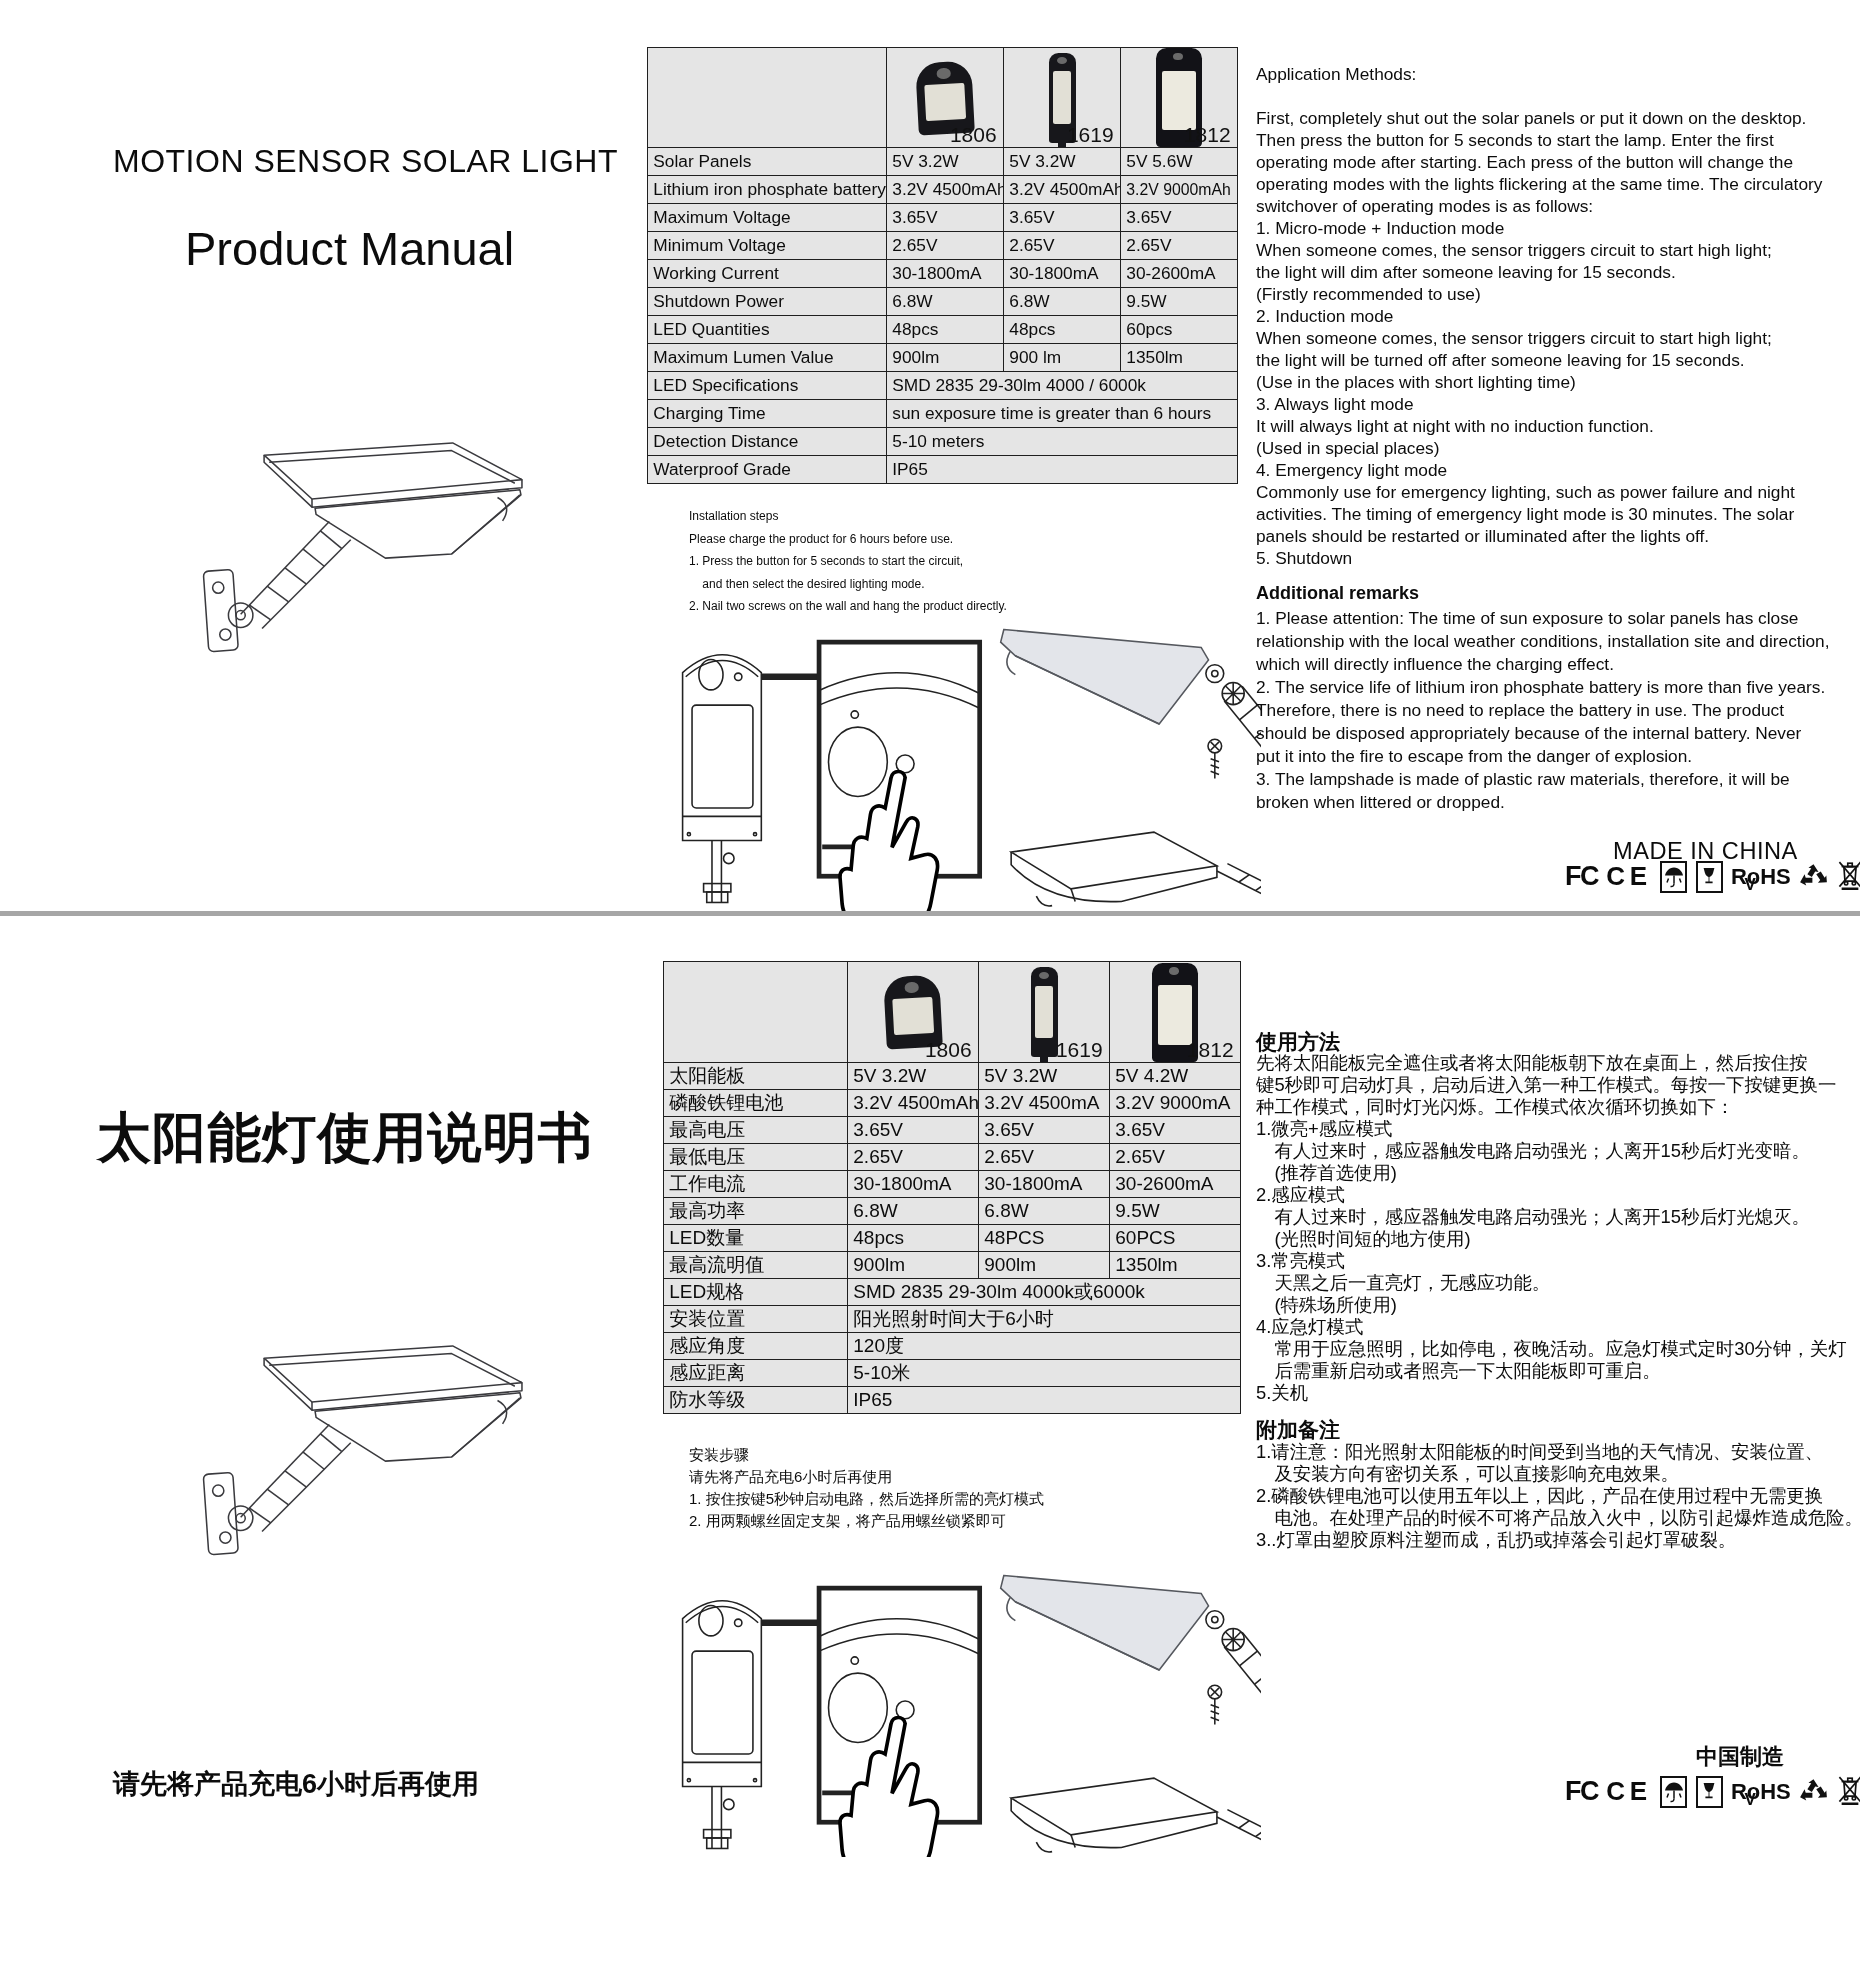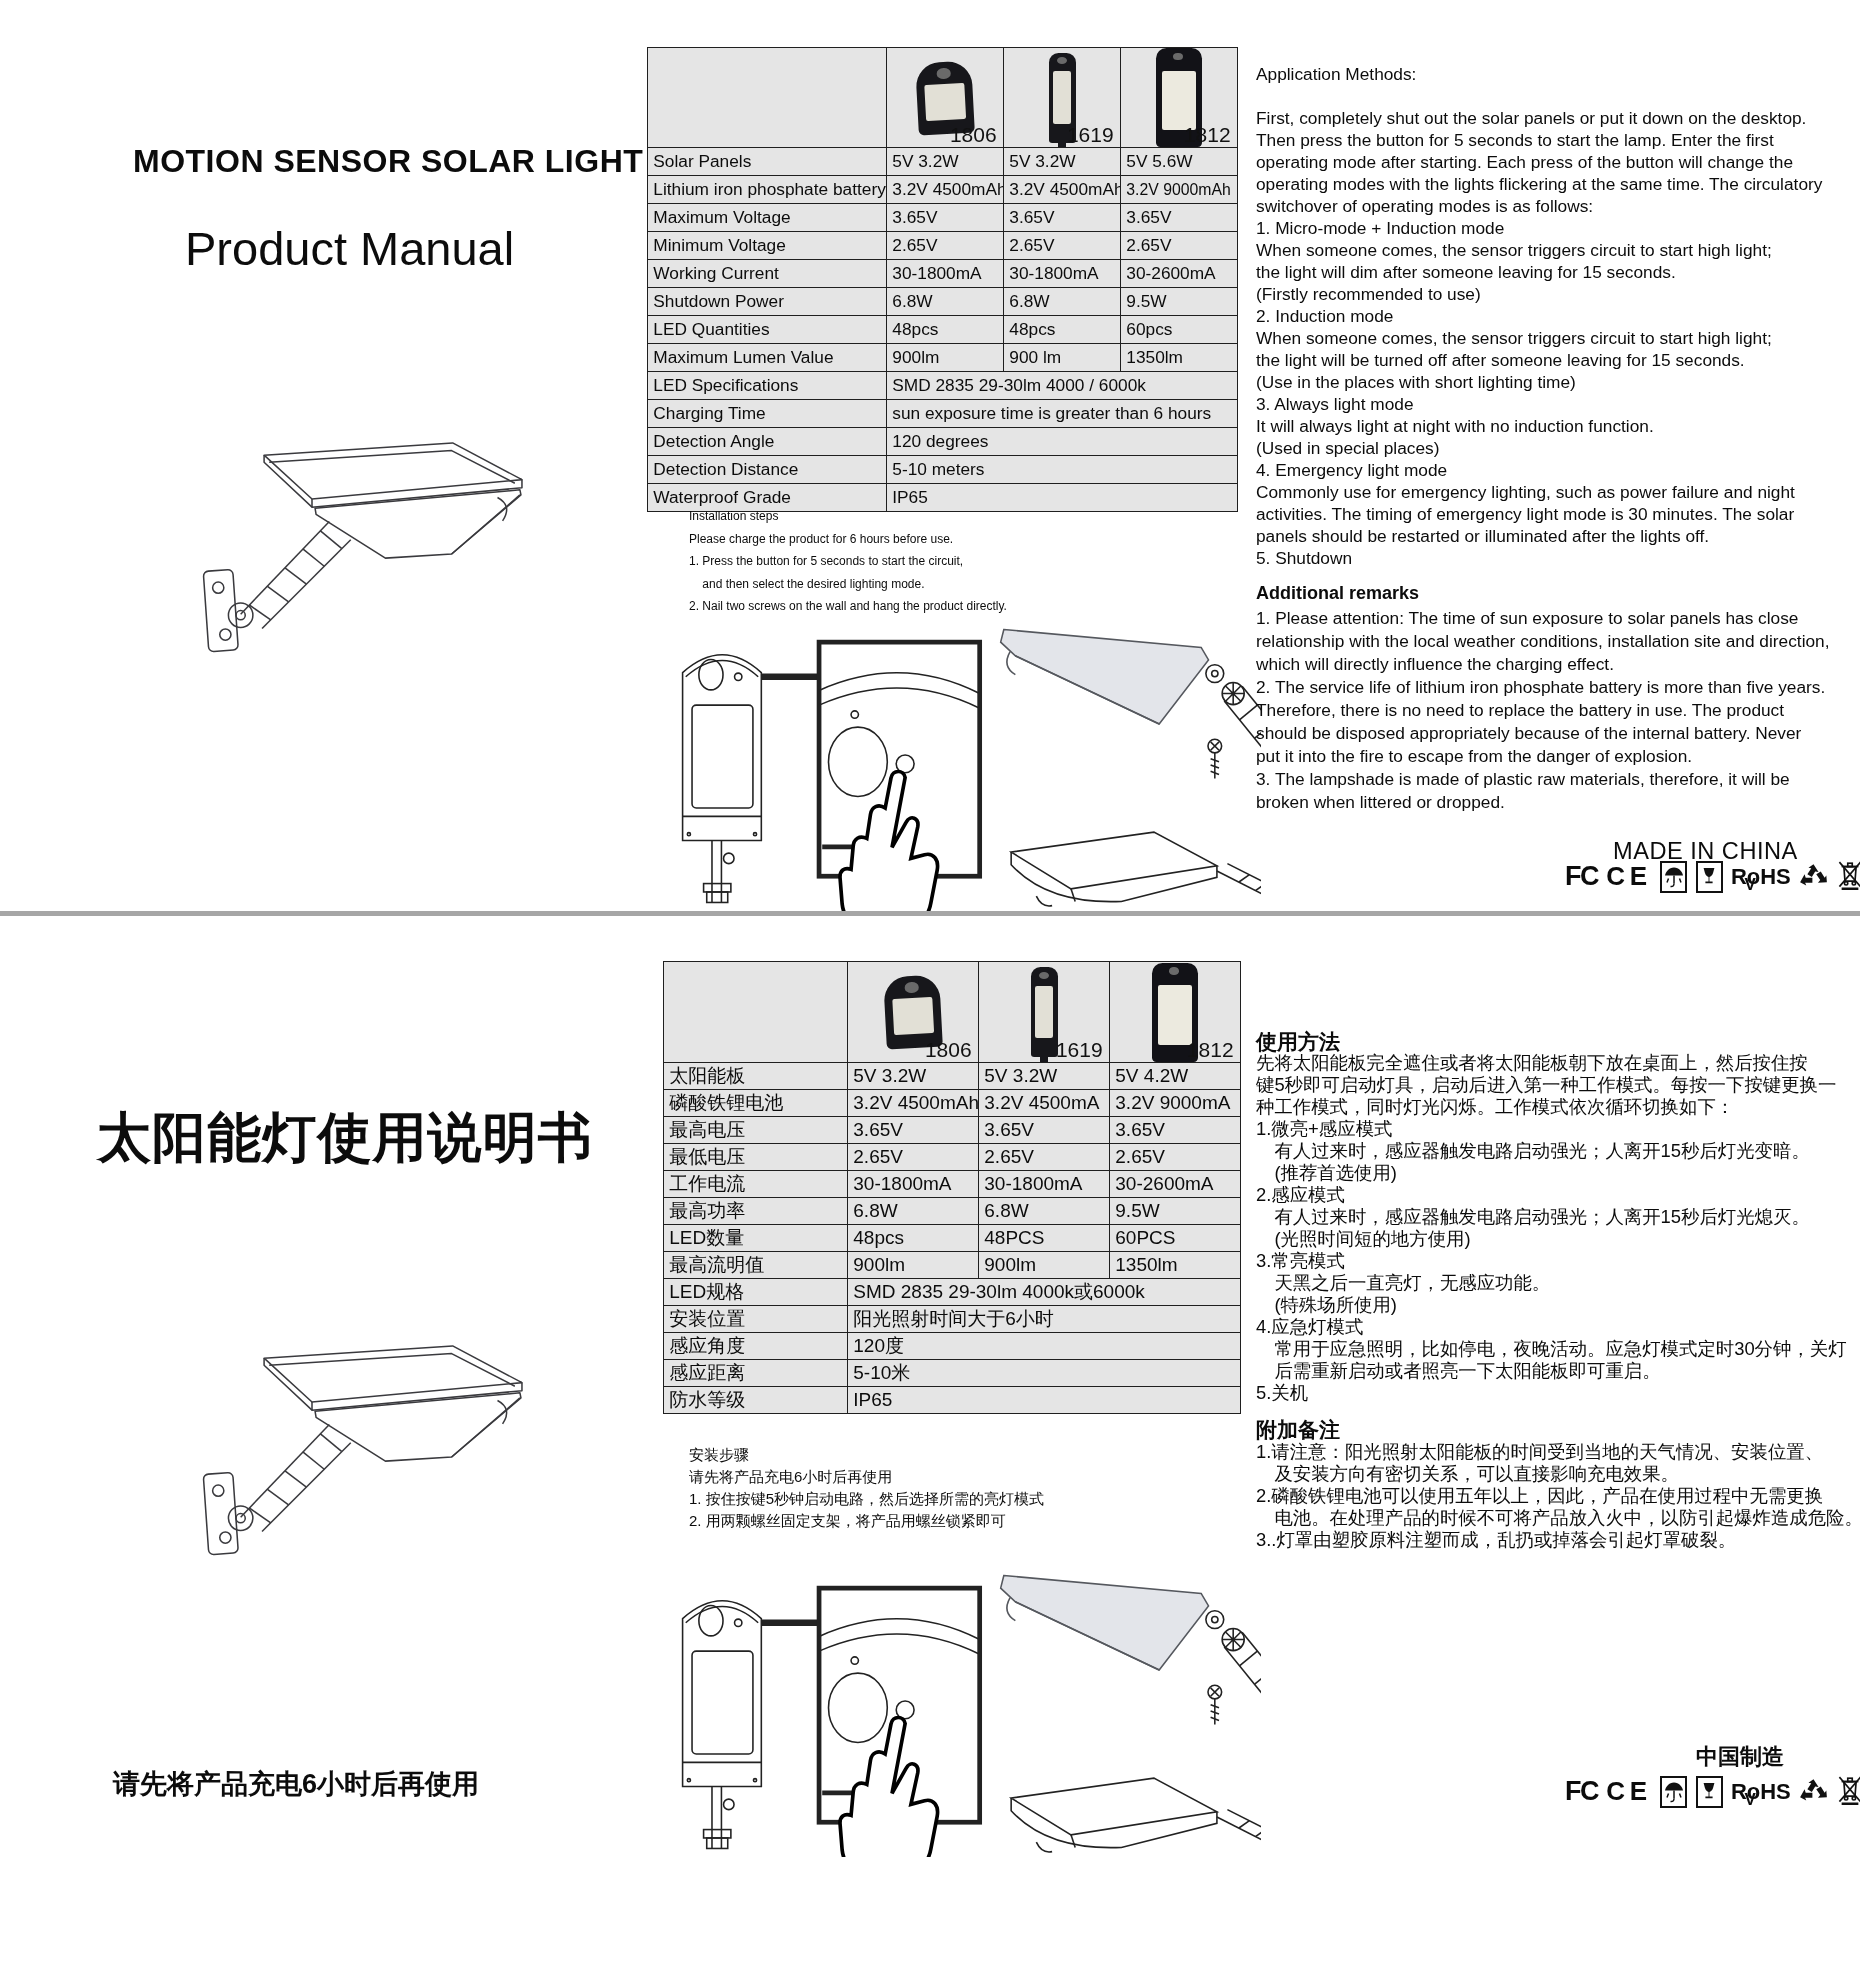--- a/index.html
+++ b/index.html
@@ -4,21 +4,21 @@
 <style>
   html,body{margin:0;padding:0;background:#e8e8e8;}
   .page{
     position:relative;width:1860px;height:1985px;background:#ffffff;
     font-family:"Liberation Sans", sans-serif;color:#0c0c0c;overflow:hidden;
   }
   .abs{position:absolute;}
   .lines{position:absolute;white-space:pre-line;}
 
   
-  .en-title{left:113px;top:143px;font-size:32px;font-weight:700;letter-spacing:0.5px;margin-left:20px;}
+  .en-title{left:113px;top:143px;font-size:32px;font-weight:400;letter-spacing:0.5px;}
   .en-sub{left:185px;top:221px;font-size:47px;font-weight:500;}
   .drawing-en{left:134px;top:393px;}
   .drawing-zh{left:134px;top:1296px;}
 
   .spec{position:absolute;border-collapse:collapse;table-layout:fixed;background:#e5e5e5;}
   .spec td{border:1.6px solid #1f1f1f;padding:0 5.3px;vertical-align:middle;white-space:nowrap;overflow:hidden;}
   .spec-en{left:647px;top:47px;width:589px;}
   .spec-en td{height:27px;font-size:17.3px;}
   .spec-en tr.h td{height:99px;}
   .spec-zh{left:663px;top:961px;width:578px;}
@@ -195,24 +195,20 @@
             <td>900 lm</td>
             <td>1350lm</td>
           </tr>
       <tr>
             <td>LED Specifications</td>
             <td colspan="3">SMD 2835 29-30lm 4000 / 6000k</td>
           </tr>
       <tr>
             <td>Charging Time</td>
             <td colspan="3">sun exposure time is greater than 6 hours</td>
-          </tr>
-      <tr>
-            <td>Detection Angle</td>
-            <td colspan="3">120 degrees</td>
           </tr>
       <tr>
             <td>Detection Distance</td>
             <td colspan="3">5-10 meters</td>
           </tr>
       <tr>
             <td>Waterproof Grade</td>
             <td colspan="3">IP65</td>
           </tr>
     </tbody>

